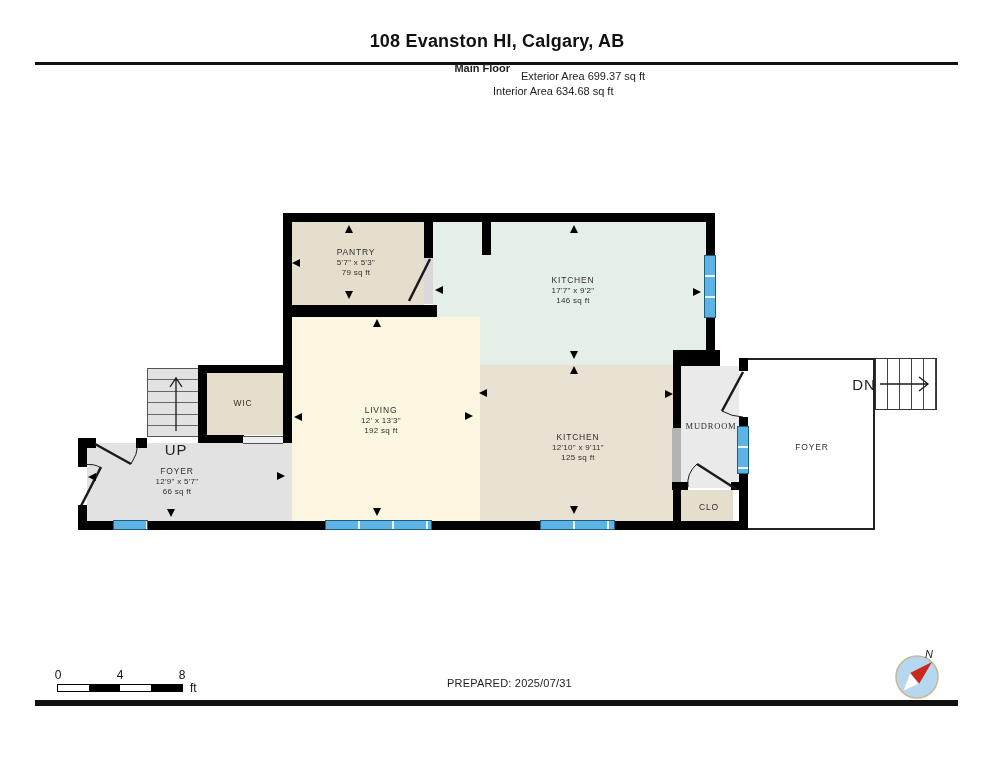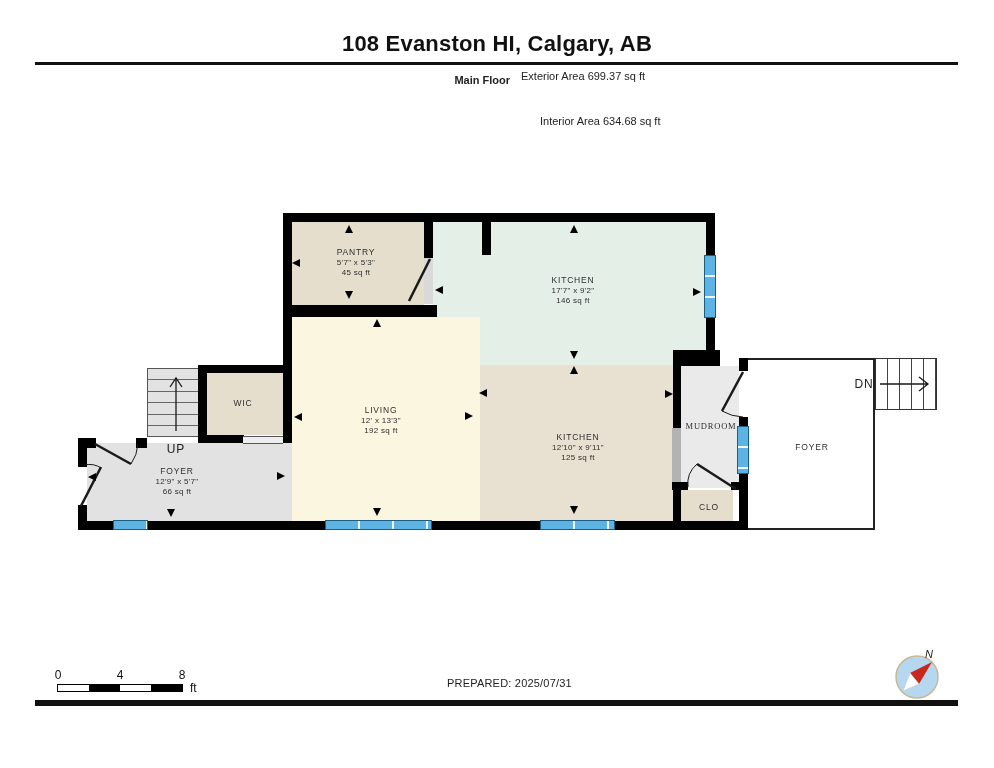--- a/index.html
+++ b/index.html
@@ -1,23 +1,23 @@
 <!DOCTYPE html>
 <html><head>
 <meta charset="utf-8">
 <style>
   html,body{margin:0;padding:0;background:#fff;}
   #page{position:relative;width:994px;height:768px;background:#fff;font-family:"Liberation Sans",sans-serif;overflow:hidden;}
   
-  #title{position:absolute;left:0;top:31px;width:100%;text-align:center;font-size:22px;font-weight:bold;color:#111;letter-spacing:.2px;}
+  #title{position:absolute;left:0;top:31px;width:100%;text-align:center;font-size:18px;font-weight:bold;color:#111;letter-spacing:.2px;}
   #header-rule{position:absolute;left:35px;top:62px;width:923px;height:3px;background:#111;}
   .subhead{position:absolute;font-size:11px;color:#222;}
-  #floor-label{left:380px;top:74px;width:130px;text-align:right;font-weight:bold;}
+  #floor-label{left:380px;top:62px;width:130px;text-align:right;font-weight:bold;}
   #ext-area{left:521px;top:70px;}
-  #int-area{left:540px;top:85px;margin-top:30px;}
+  #int-area{left:493px;top:85px;}
   
   .room{position:absolute;}
   .wall{position:absolute;background:#000;}
   .gap{position:absolute;background:#fff;}
   .window{position:absolute;border:1px solid #1b5e82;box-sizing:border-box;}
   .win-h{background:repeating-linear-gradient(to right,#5db3e4 0 32px,#eef7fd 32px 34px);}
   .win-v{background:repeating-linear-gradient(to bottom,#5db3e4 0 19px,#eef7fd 19px 21px);}
   .rlabel{position:absolute;transform:translate(-50%,-50%);text-align:center;color:#2e2e2e;white-space:nowrap;}
   .rname{display:block;font-size:8.5px;letter-spacing:.8px;}
   .rdims,.rarea{display:block;font-size:8px;letter-spacing:.3px;margin-top:1px;}
@@ -28,21 +28,21 @@
   .arr.right{border-top:4px solid transparent;border-bottom:4px solid transparent;border-left:8px solid #000;}
   #stairs-up{position:absolute;left:147px;top:368px;width:58px;height:69px;box-sizing:border-box;background:#e2e2e2;border:1px solid #555;
     background-image:repeating-linear-gradient(to bottom,transparent 0 10.5px,#666 10.5px 11.5px);}
   #stairs-dn{position:absolute;left:875px;top:358px;width:62px;height:52px;box-sizing:border-box;background:#fff;border:1.5px solid #333;
     background-image:repeating-linear-gradient(to right,transparent 0 11px,#444 11px 12px);}
   #deck{position:absolute;left:746px;top:358px;width:129px;height:172px;box-sizing:border-box;background:#fff;border:2px solid #222;}
   #wic-opening{position:absolute;left:243px;top:436px;width:40px;height:6px;background:#eee;border-top:1px solid #555;border-bottom:1px solid #555;}
   #pantry-jamb{position:absolute;left:424px;top:258px;width:9px;height:46px;background:#d9d9d9;}
   #mud-panel{position:absolute;left:672px;top:428px;width:9px;height:59px;background:#b3b3b3;}
   #plan-svg{position:absolute;left:0;top:0;width:994px;height:768px;pointer-events:none;}
-  .stair-text{position:absolute;transform:translate(-50%,-50%);font-size:12px;letter-spacing:.8px;color:#222;text-align:center;}
+  .stair-text{position:absolute;transform:translate(-50%,-50%);font-size:15px;letter-spacing:.8px;color:#222;text-align:center;}
   
   #scalebar{position:absolute;left:57px;top:684px;width:126px;height:8px;box-sizing:border-box;border:1px solid #000;display:flex;}
   #scalebar div{flex:1;}
   .seg-w{background:#fff;} .seg-b{background:#000;}
   .scale-num{position:absolute;top:668px;font-size:12px;color:#111;transform:translateX(-50%);}
   #scale-ft{position:absolute;left:190px;top:681px;font-size:12px;color:#111;}
   #prepared{position:absolute;left:447px;top:677px;font-size:11px;color:#222;letter-spacing:.2px;}
   #footer-rule{position:absolute;left:35px;top:700px;width:923px;height:6px;background:#111;}
   #disclaimer{position:absolute;left:38px;top:711px;width:920px;font-size:10px;color:#222;}
   #compass{position:absolute;left:882px;top:640px;}
@@ -132,21 +132,21 @@
   <div class="arr left" style="left:479px;top:389px;"></div>
   <div class="arr right" style="left:665px;top:390px;"></div>
   <div class="arr down" style="left:570px;top:506px;"></div>
   <div class="arr left" style="left:88px;top:473px;"></div>
   <div class="arr right" style="left:277px;top:472px;"></div>
   <div class="arr down" style="left:167px;top:509px;"></div>
 
   <div class="rlabel" style="left:356px;top:262px;">
     <span class="rname">PANTRY</span>
     <span class="rdims">5'7" x 5'3"</span>
-    <span class="rarea">45 sq ft</span>
+    <span class="rarea">79 sq ft</span>
   </div>
   <div class="rlabel" style="left:573px;top:290px;">
     <span class="rname">KITCHEN</span>
     <span class="rdims">17'7" x 9'2"</span>
     <span class="rarea">146 sq ft</span>
   </div>
   <div class="rlabel" style="left:381px;top:420px;">
     <span class="rname">LIVING</span>
     <span class="rdims">12' x 13'3"</span>
     <span class="rarea">192 sq ft</span>

